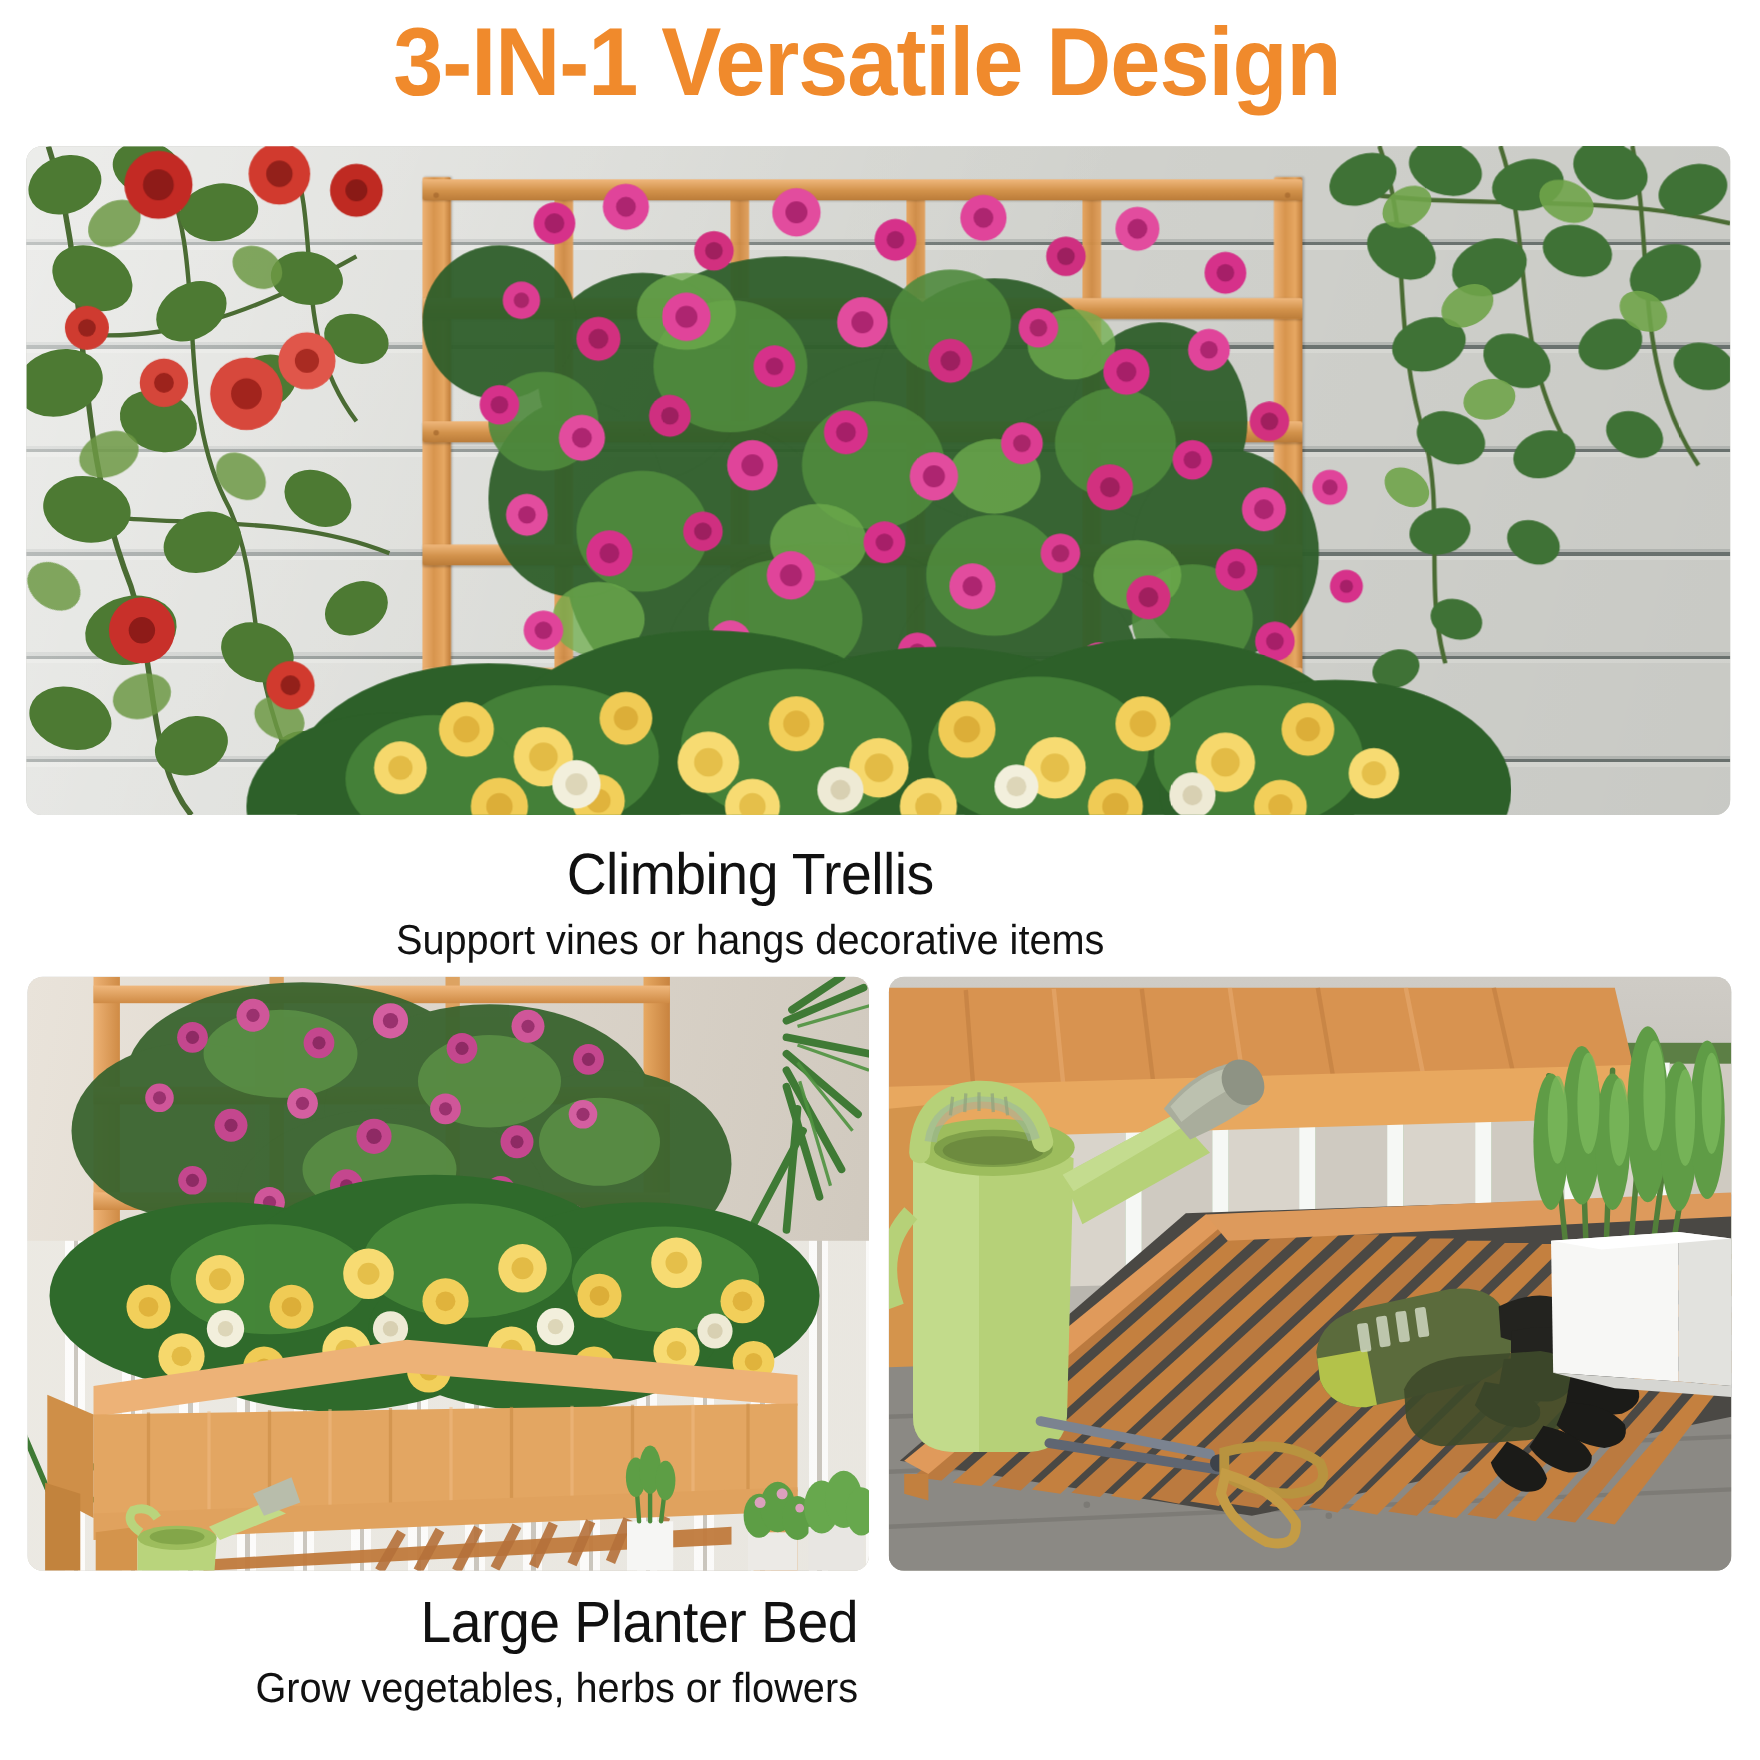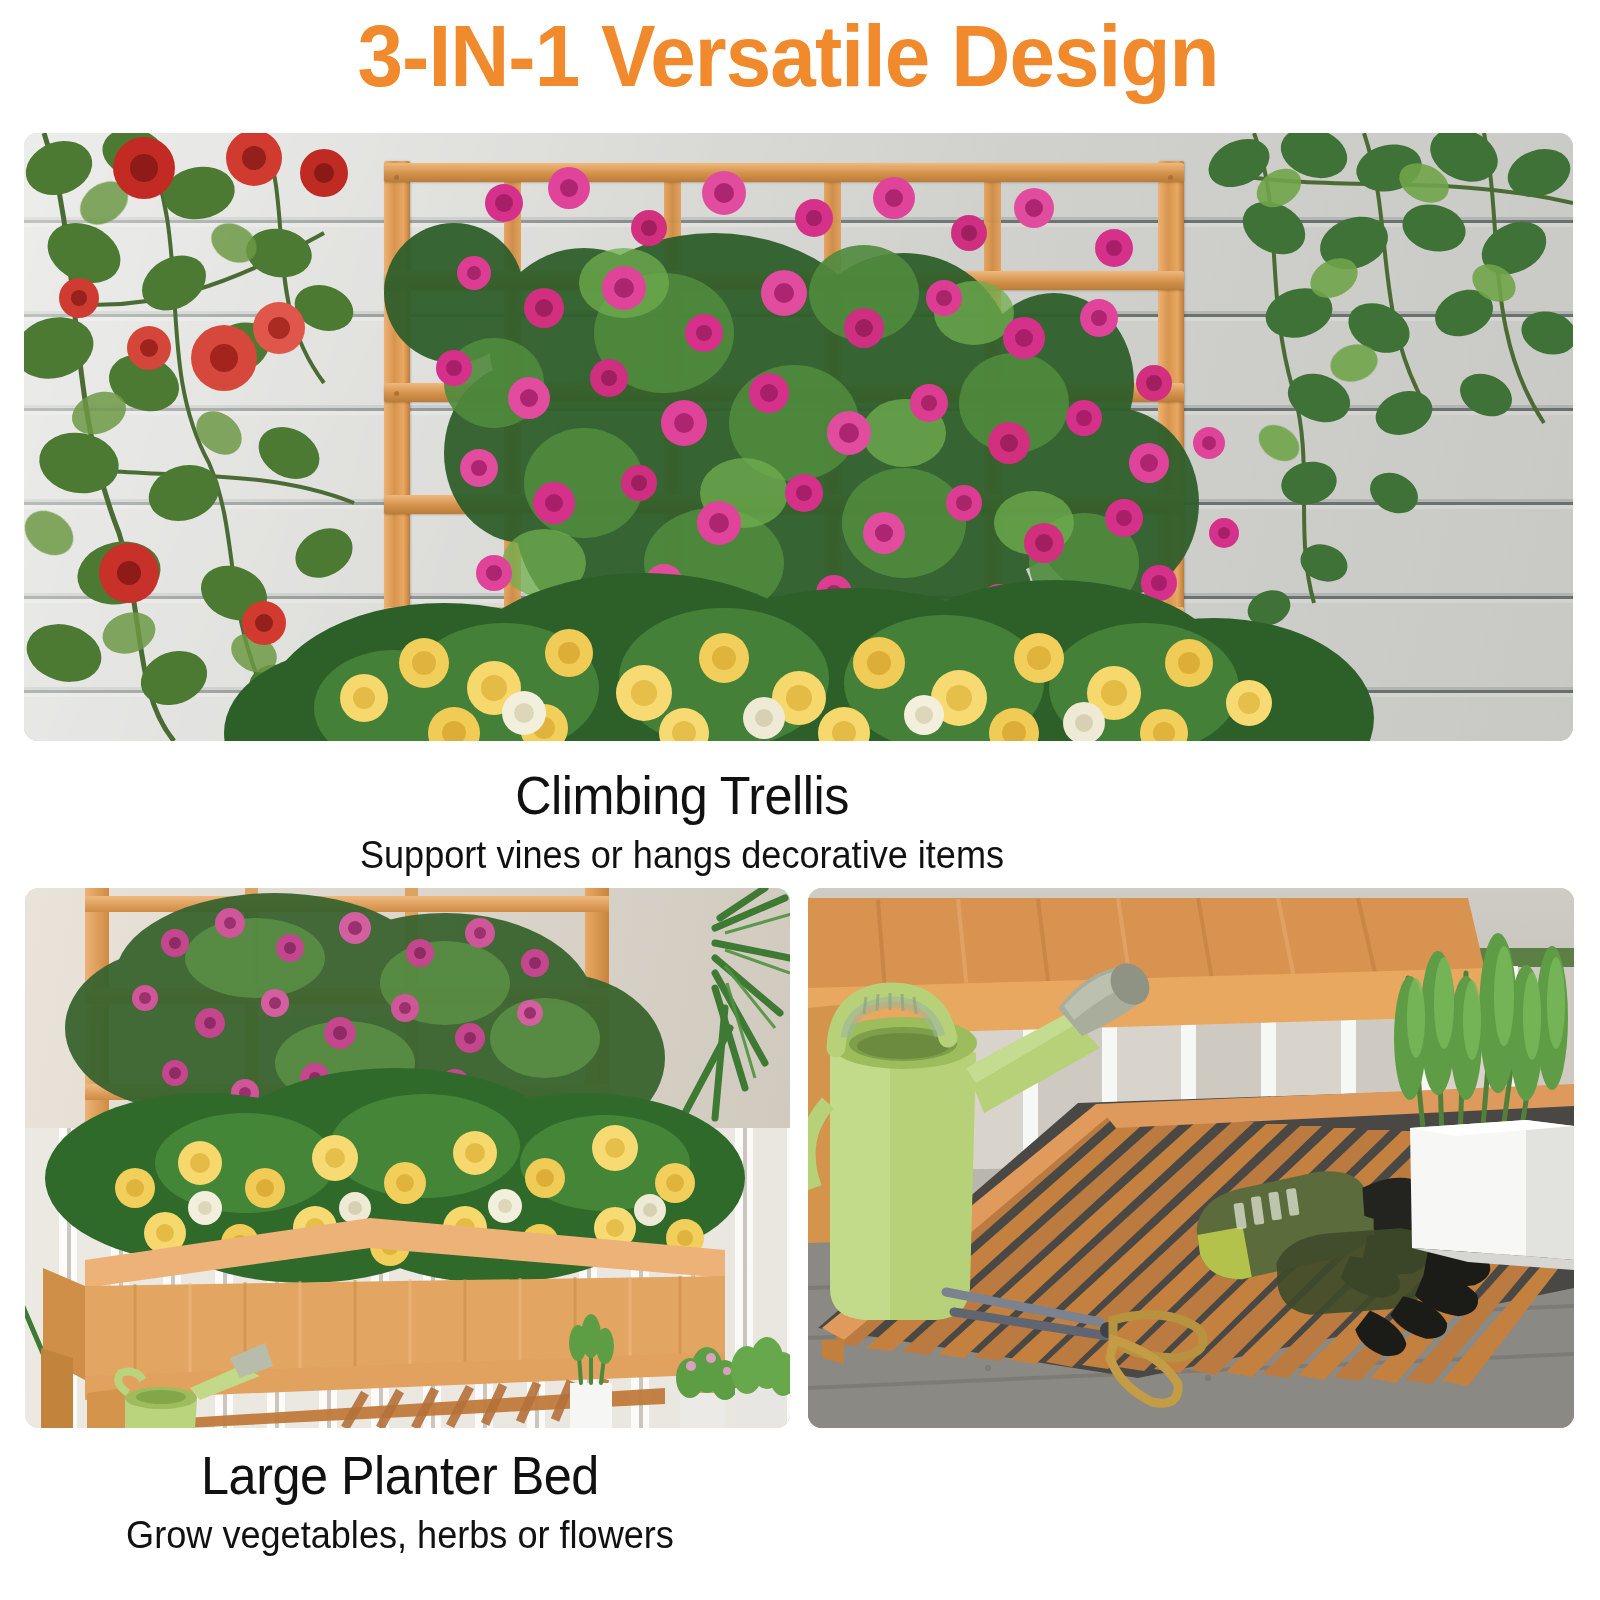--- a/index.html
+++ b/index.html
@@ -77,21 +77,21 @@
       #c9c5bd 42px,#c9c5bd 46px, #ffffff 46px,#ffffff 52px); }
 
   
   .caption { position: absolute; text-align: center; color: #111; }
   .cap-title { font-size: 53px; font-weight: normal; letter-spacing: -0.5px;
                line-height: 1.05; transform: scaleX(0.95); }
   .cap-sub   { font-size: 38px; font-weight: normal; line-height: 1.22;
                transform: scaleX(0.95); margin-top: 8px; }
 
   #cap-hero    { left: 0;    top: 752px;  width: 1364px; margin-top: 16px; }
-  #cap-planter { left: 0;    top: 1448px; width: 800px;  }
+  #cap-planter { left: 0;    top: 1448px; width: 800px; text-align: right;  }
   #cap-shelf   { left: 800px;top: 1416px; width: 800px;  }
 </style>
 </head>
 <body>
 
 <div class="page">
 
   <div class="header">
     <div class="header-title">3-IN-1 Versatile Design</div>
   </div>

